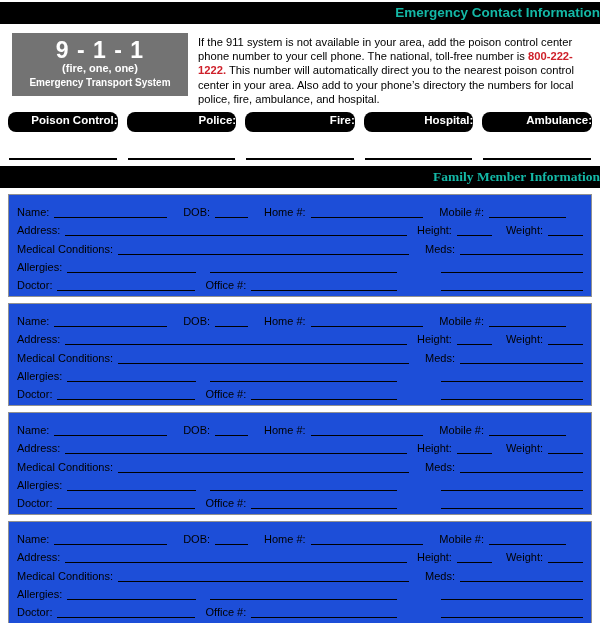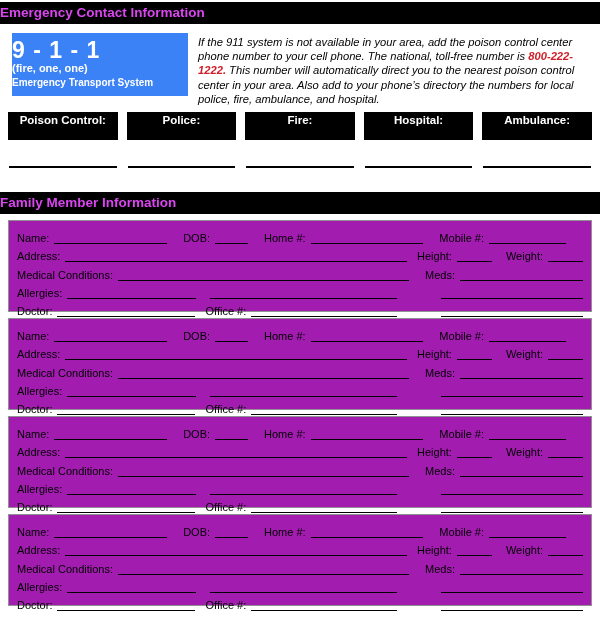--- a/index.html
+++ b/index.html
@@ -2,54 +2,54 @@
 <html><head>
 <meta charset="utf-8">
 <style>
   * { box-sizing: border-box; margin: 0; padding: 0; }
   html, body { background: #fff; }
   body {
     width: 600px; height: 623px; overflow: hidden;
     font-family: "Liberation Sans", sans-serif; color: #000;
   }
   .bar {
-    background: #000; color: #d946ef; font-weight: bold;
-    font-size: 13.5px; text-align: left;
+    background: #000; color: #14b8a6; font-weight: bold;
+    font-size: 13.5px; text-align: right;
     height: 22px; line-height: 22px; width: 600px;
   }
   .bar.top { margin-top: 2px; }
-  .bar.family { margin-top: 24px; }
+  .bar.family { margin-top: 6px; font-family: Liberation Serif, serif; }
 
   
   .intro-wrap { display: flex; gap: 10px; padding: 9px 13px 0 12px; height: 80px; }
   .panel911 {
     width: 176px; min-width: 176px; height: 63px;
-    background: #3b82f6; color: #fff; 
+    background: #737373; color: #fff; text-align: center;
     display: flex; flex-direction: column; justify-content: center;
   }
   .p911-number { font-size: 23px; font-weight: bold; line-height: 23px; letter-spacing: 1px; }
   .p911-pron   { font-size: 11px; font-weight: bold; line-height: 13px; }
   .p911-sub    { font-size: 10px; font-weight: bold; line-height: 15px; }
-  .intro-text  { flex: 1; font-size: 11.2px; line-height: 14.2px; padding-top: 2px; font-style: italic; }
+  .intro-text  { flex: 1; font-size: 11.2px; line-height: 14.2px; padding-top: 2px; }
   .phone { color: #ce202a; font-weight: bold; }
 
   
   .contacts { display: flex; gap: 9px; padding: 0 8px; margin-top: 8px; }
   .contact-col { flex: 1; }
   .contact-label {
     background: #000; color: #fff; font-weight: bold; font-size: 11.5px;
-    height: 28px; line-height: 17px; text-align: center;
+    height: 20px; line-height: 17px; text-align: right; border-radius: 8px;
   }
   .contact-line { margin: 26px 1px 0; border-bottom: 2px solid #000; height: 0; }
 
   
   #family-cards { padding: 6px 8px 0; }
   .card {
-    border: 1px solid #919191; background: #a21caf;
-    margin-bottom: 6px; padding: 5px 8px; font-size: 11px; height: 92px;
+    border: 1px solid #919191; background: #1d4ed8;
+    margin-bottom: 6px; padding: 5px 8px; font-size: 11px; height: 103px;
   }
   .row { display: flex; align-items: flex-end; height: 18.2px; }
   .lbl { white-space: nowrap; }
   .ln  { border-bottom: 1.5px solid #000; height: 4px; margin-left: 5px; }
   .grow { flex: 1; }
   .w33 { width: 33px; }  .w35 { width: 35px; }  .w77 { width: 77px; }
   .w123 { width: 123px; } .w129 { width: 129px; } .w138 { width: 138px; } .w142 { width: 142px; }
   .g10 { margin-left: 10px; } .g12 { margin-left: 16px; } .g14 { margin-left: 14px; }
   .g16 { margin-left: 16px; } .g44 { margin-left: 44px; }
   .tr17 { margin-right: 17px; }

